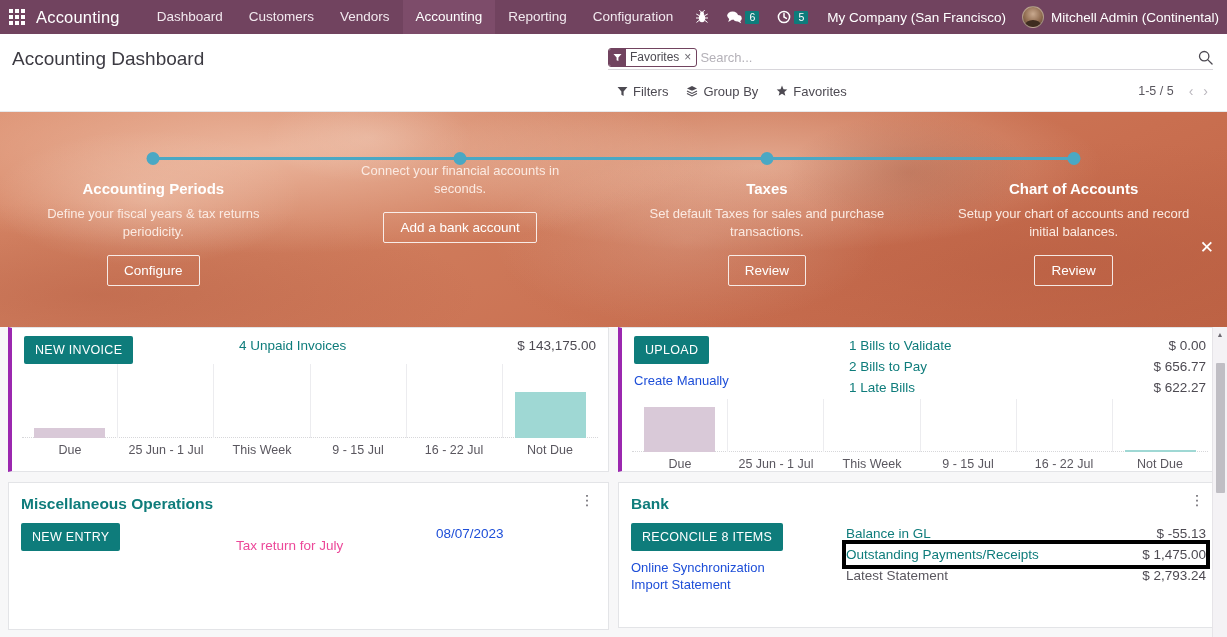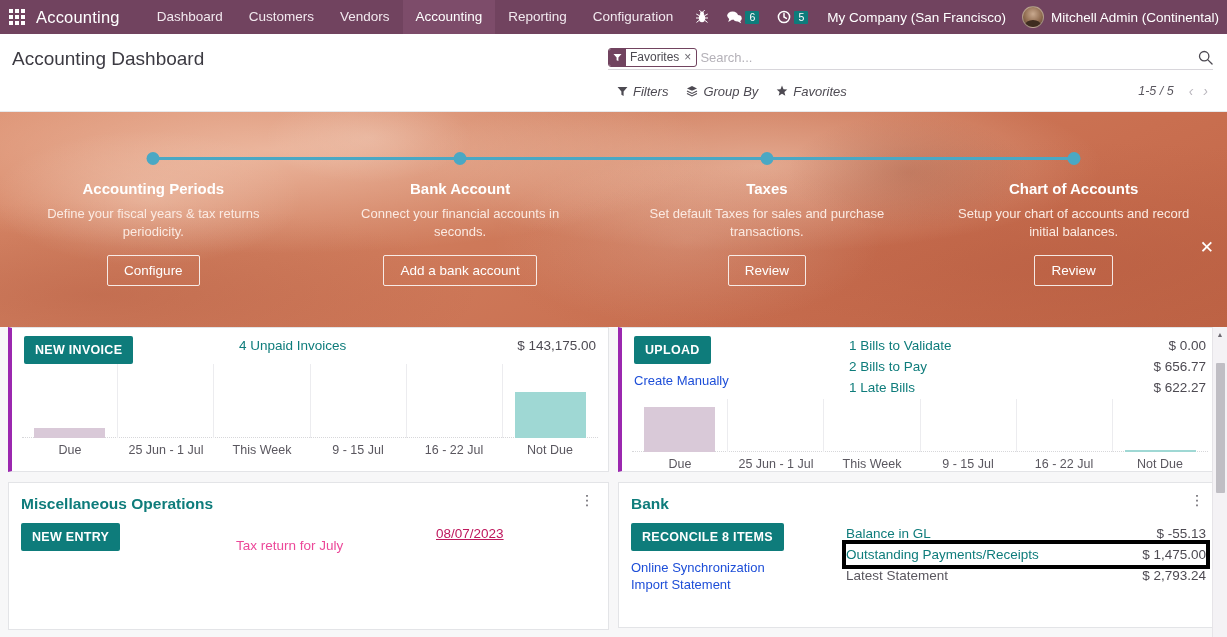--- a/index.html
+++ b/index.html
@@ -147,21 +147,20 @@
   .search-input::placeholder { color: #b4b1b8; }
   .search-glass {
     color: #4d4a52; font-size: 15px; padding-left: 8px; cursor: pointer;
     display: flex; align-items: center;
   }
   .cp-bottom {
     position: absolute;
     left: 608px; top: 44px; width: 605px;
     display: flex; align-items: center;
     height: 26px;
-    font-style: italic;
   }
   .cp-dropdown {
     display: flex; align-items: center; gap: 5px;
     font-size: 13px; color: #4d4a52;
     padding: 0 9px; cursor: pointer;
   }
   .cp-pager {
     margin-left: auto;
     display: flex; align-items: center;
     font-size: 12.5px; color: #5a575f;
@@ -276,21 +275,21 @@
     display: flex;
     padding: 8px 12px 0 12px;
   }
   .card-left-col { width: 215px; flex: none; }
   .btn-primary {
     background: #0e7c7b;
     color: #ffffff;
     border: none;
     font-family: "Liberation Sans", sans-serif;
     font-size: 12.5px;
-    font-weight: 700;
+    font-weight: 400;
     letter-spacing: .3px;
     padding: 7px 11px;
     cursor: pointer;
     border-radius: 2px;
     text-transform: uppercase;
   }
   .link-teal {
     display: block;
     color: #1d4ed8;
     font-size: 13px;
@@ -357,21 +356,21 @@
     padding: 0 2px;
   }
   .misc-body { display: flex; padding: 10px 12px 0 12px; }
   .misc-rows { flex: 1; padding-left: 0; }
   .misc-row {
     display: flex;
     font-size: 13.5px;
     line-height: 22px;
   }
   .misc-name { color: #ec4899; cursor: pointer; width: 200px; margin-top: 12px; }
-  .misc-date { color: #be185d; text-decoration: underline; }
+  .misc-date { color: #1d4ed8; }
 
   .bank-body { display: flex; padding: 10px 12px 0 12px; }
   .bank-left { width: 215px; flex: none; }
   .bank-rows { flex: 1; position: relative; }
   .bank-row {
     display: flex; justify-content: space-between;
     font-size: 13.5px; line-height: 21px;
   }
   .bank-row.highlighted {
     outline: 4px solid #000000;
@@ -523,21 +522,20 @@
       <div class="step-line"></div>
       <div class="step-dot"></div>
       <div class="step-title">Accounting Periods</div>
       <div class="step-desc">Define your fiscal years &amp; tax returns periodicity.</div>
       <button class="step-btn">Configure</button>
     </div>
 
     <div class="step">
       <div class="step-line"></div>
       <div class="step-dot"></div>
-      <div class="step-title">Bank Account</div>
       <div class="step-desc">Connect your financial accounts in seconds.</div>
       <button class="step-btn">Add a bank account</button>
     </div>
 
     <div class="step">
       <div class="step-line"></div>
       <div class="step-dot"></div>
       <div class="step-title">Taxes</div>
       <div class="step-desc">Set default Taxes for sales and purchase transactions.</div>
       <button class="step-btn">Review</button>

